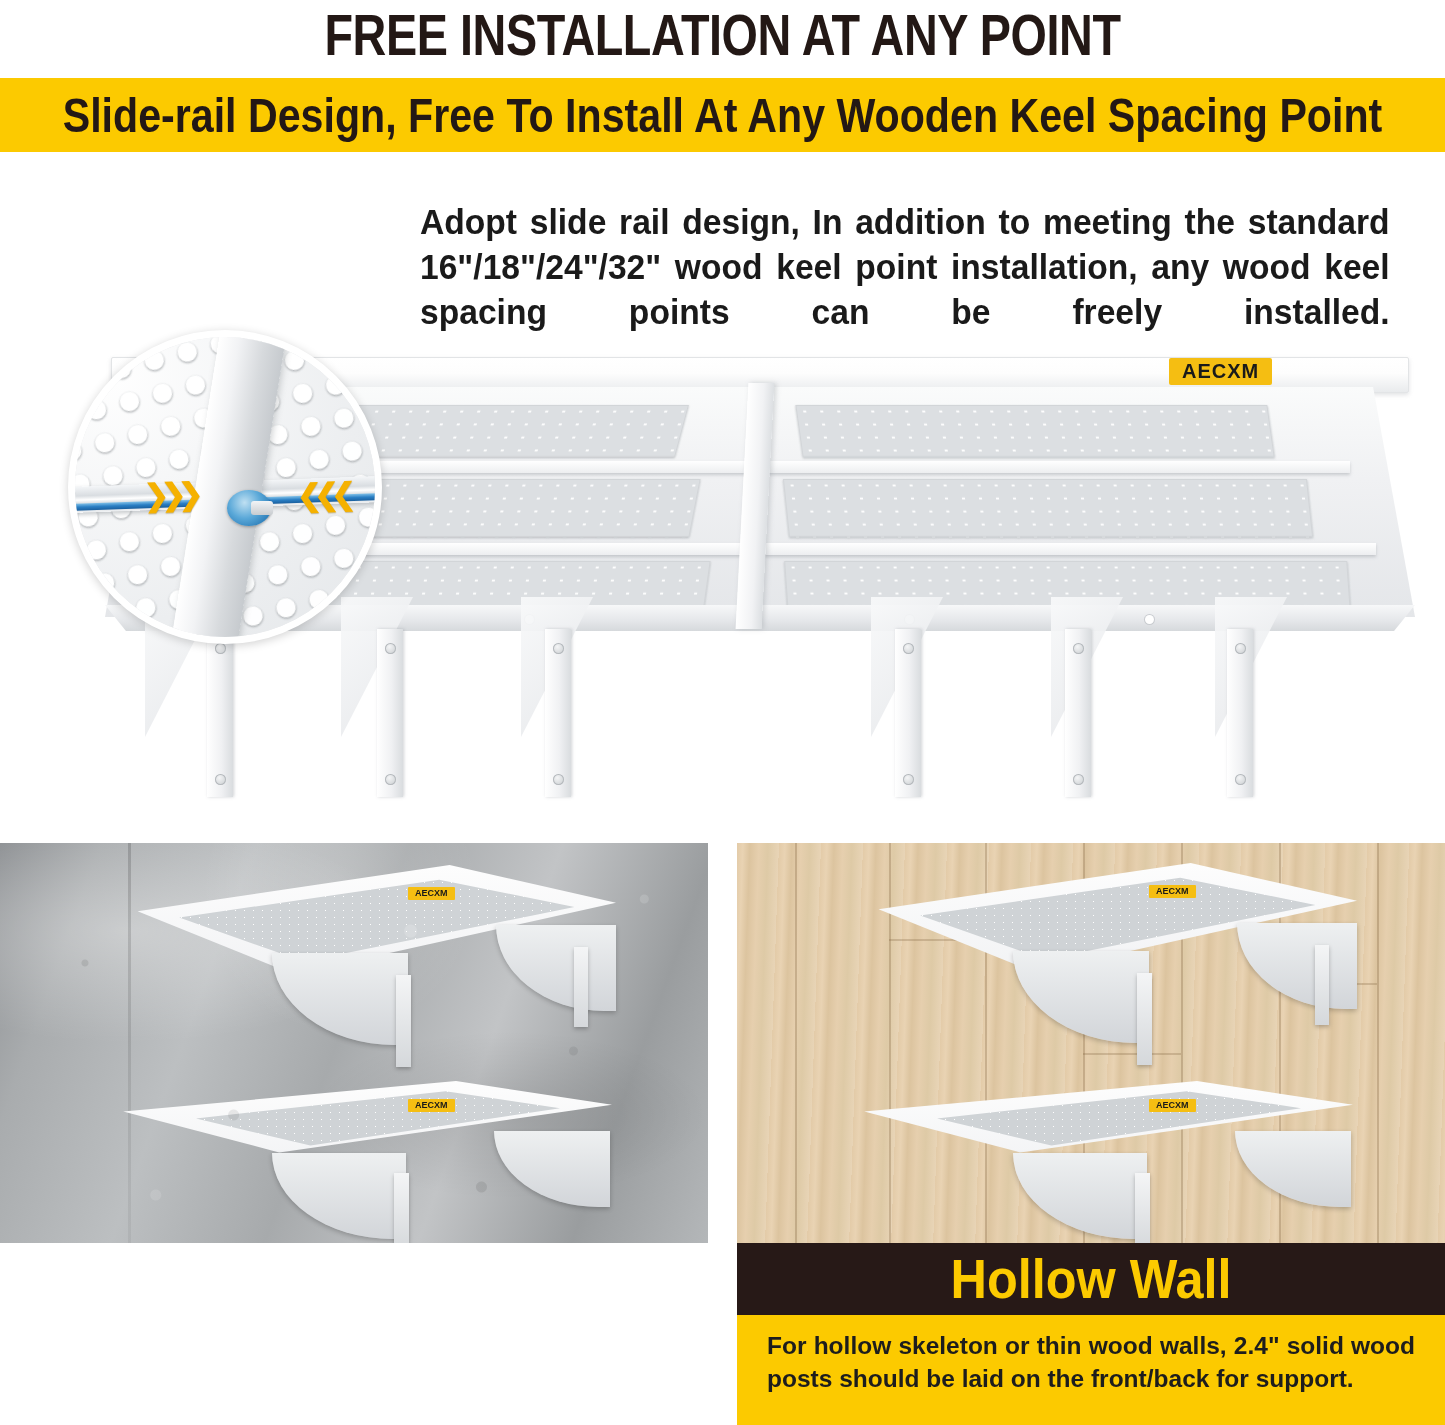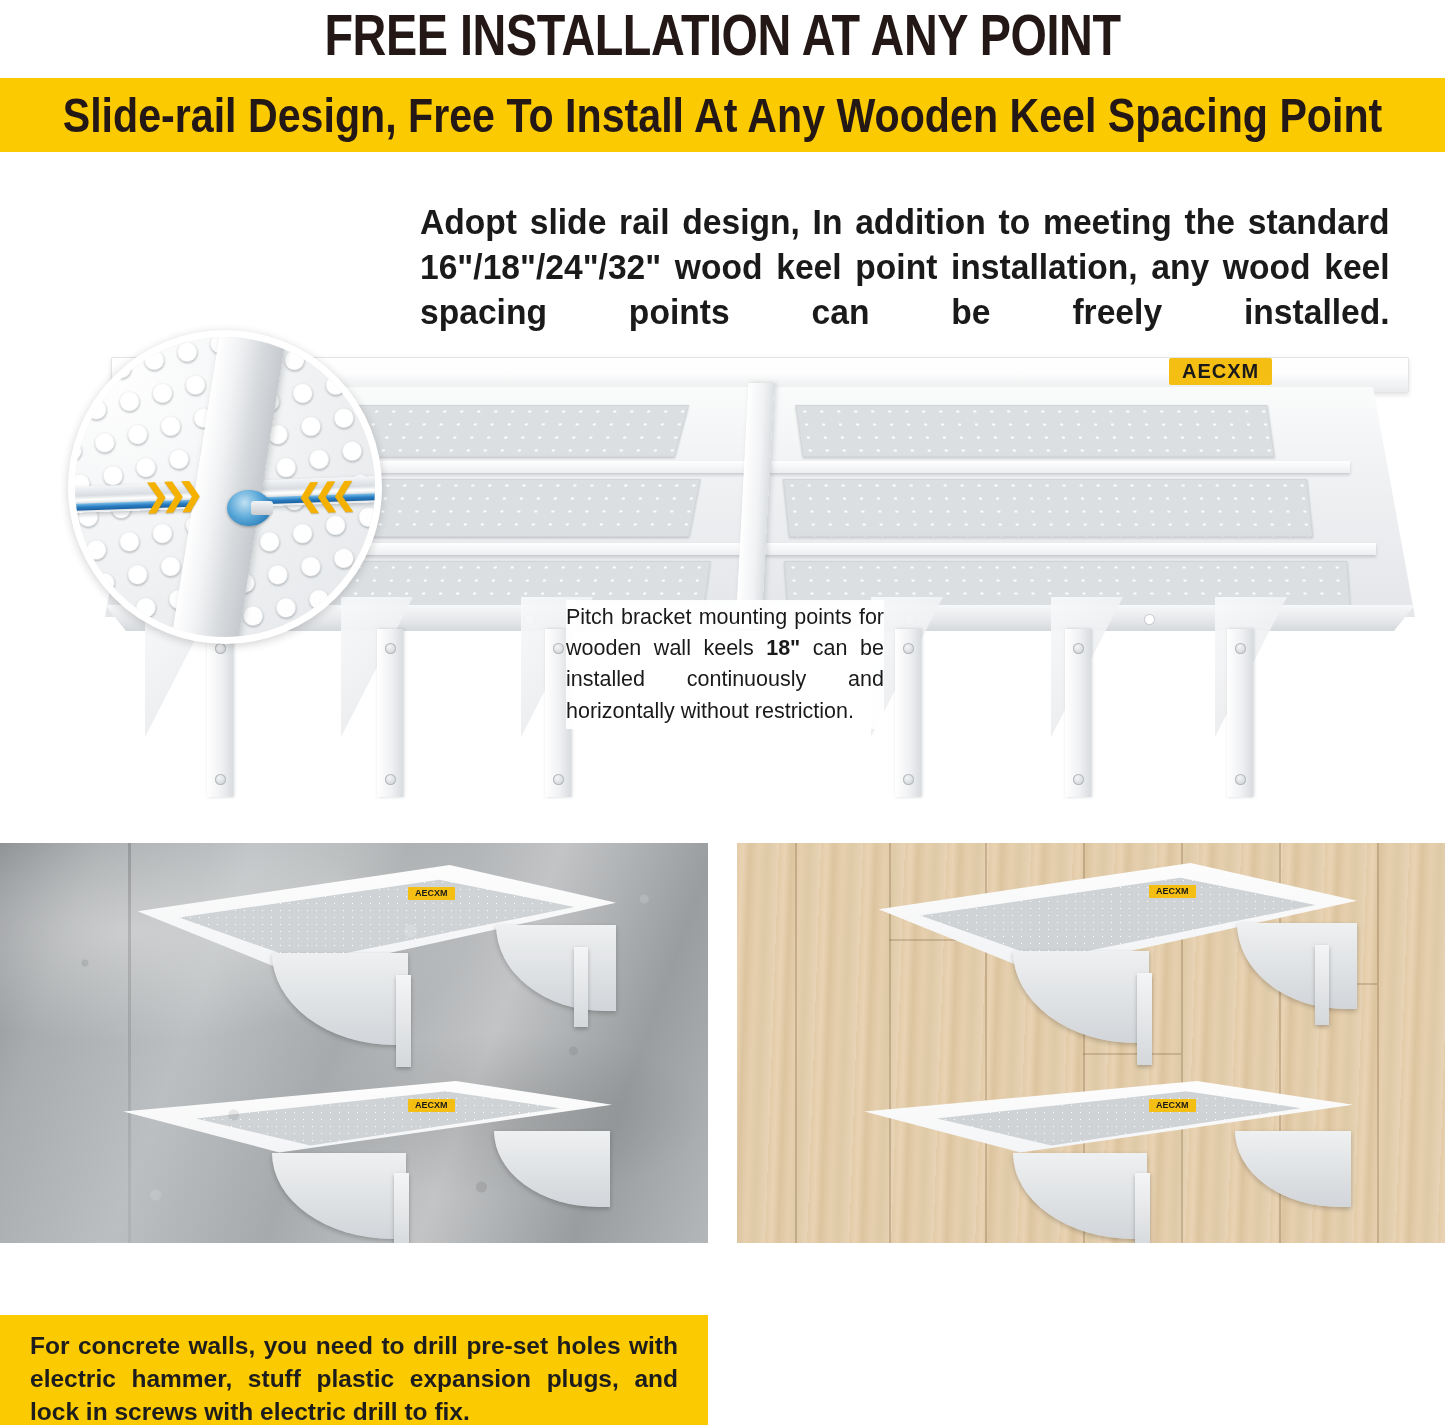--- a/index.html
+++ b/index.html
@@ -480,23 +480,20 @@
       <div class="mag-dots"></div>
       <div class="mag-beam"></div>
       <div class="mag-beam-blue"></div>
       <div class="mag-rail"></div>
       <div class="mag-bolt"></div>
       <span class="chev chev-left">❯❯❯</span>
       <span class="chev chev-right">❮❮❮</span>
     </div>
   </div>
 
-  <div class="pitch-note">
-    <span>Pitch bracket mounting points for wooden wall keels </span><b>18"</b><span> can be installed continuously and horizontally without restriction.</span>
-  </div>
 
 </div>
 
 <div class="panels">
 
   <div class="panel panel-left">
     <div class="photo photo-concrete">
       <div class="concrete-seam"></div>
 
       <div class="mini-shelf" style="left:96px;top:22px;width:520px;height:210px;">
@@ -512,23 +509,20 @@
       <div class="mini-shelf" style="left:92px;top:238px;width:520px;height:170px;">
         <div class="mini-top" style="clip-path:polygon(6% 18%, 70% 0%, 100% 14%, 36% 42%);"></div>
         <div class="mini-grid" style="clip-path:polygon(20% 22%, 68% 6%, 90% 16%, 42% 38%);"></div>
         <div class="mini-badge" style="left:316px;top:18px;font-size:9px;padding:2px 7px;">AECXM</div>
         <div class="mini-arc" style="left:180px;top:72px;width:134px;height:86px;"></div>
         <div class="mini-arc" style="left:402px;top:50px;width:116px;height:76px;"></div>
         <div class="mini-leg" style="left:302px;top:92px;width:15px;height:78px;"></div>
       </div>
     </div>
 
-    <div class="caption-body">
-      <div class="caption-body-text">For concrete walls, you need to drill pre-set holes with electric hammer, stuff plastic expansion plugs, and lock in screws with electric drill to fix.</div>
-    </div>
   </div>
 
   <div class="panel panel-right">
     <div class="photo photo-wood">
       <div class="plank-line" style="left:58px;"></div>
       <div class="plank-line" style="left:152px;"></div>
       <div class="plank-line" style="left:248px;"></div>
       <div class="plank-line" style="left:346px;"></div>
       <div class="plank-line" style="left:444px;"></div>
       <div class="plank-line" style="left:542px;"></div>
@@ -550,14 +544,20 @@
       <div class="mini-shelf" style="left:96px;top:238px;width:520px;height:170px;">
         <div class="mini-top" style="clip-path:polygon(6% 18%, 70% 0%, 100% 14%, 36% 42%);"></div>
         <div class="mini-grid" style="clip-path:polygon(20% 22%, 68% 6%, 90% 16%, 42% 38%);"></div>
         <div class="mini-badge" style="left:316px;top:18px;font-size:9px;padding:2px 7px;">AECXM</div>
         <div class="mini-arc" style="left:180px;top:72px;width:134px;height:86px;"></div>
         <div class="mini-arc" style="left:402px;top:50px;width:116px;height:76px;"></div>
         <div class="mini-leg" style="left:302px;top:92px;width:15px;height:78px;"></div>
       </div>
     </div>
 
+    <div class="caption-bar">
+      <span class="caption-title">Hollow Wall</span>
+    </div>
+    <div class="caption-body">
+      <div class="caption-body-text">For hollow skeleton or thin wood walls, 2.4" solid wood posts should be laid on the front/back for support.</div>
+    </div>
   </div>
 </div>
 
 </body></html>

